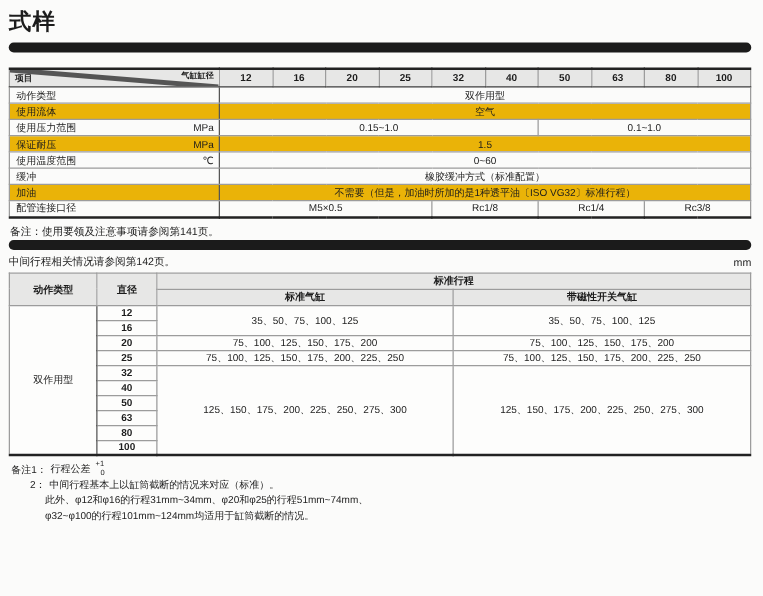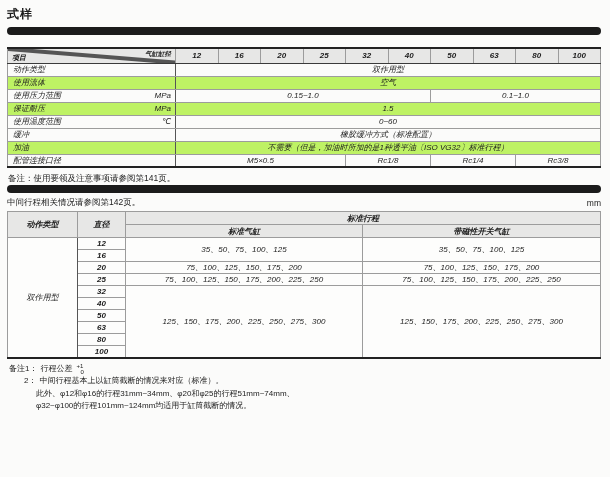--- a/index.html
+++ b/index.html
@@ -7,43 +7,43 @@
   body {
     width:610px; height:477px;
     background:#fbfbfa;
     font-family:"Liberation Sans","DejaVu Sans",sans-serif;
     color:#1c1c1c;
     overflow:hidden;
   }
   .page { padding:8px 7px 0 6px; width:604px; }
 
   .sec-title {
-    font-size:12px; font-weight:bold; letter-spacing:1px;
+    font-size:18px; font-weight:bold; letter-spacing:1px;
     margin:0 0 6px 1px; line-height:1.1;
   }
   .bar {
     height:8px; background:#1b1b1b; border-radius:4px;
     width:594px; margin-left:1px;
   }
 
   table {
     border-collapse:collapse; table-layout:fixed;
     width:593px; margin-left:1px;
     font-size:8px; line-height:1.15;
   }
-  td, th { padding:0 2px; border:1px solid #9c9c9c; text-align:center; overflow:hidden; white-space:nowrap;font-style:italic; }
+  td, th { padding:0 2px; border:1px solid #9c9c9c; text-align:center; overflow:hidden; white-space:nowrap; }
 
   
   #spec-table { margin-top:12px; border-top:2px solid #222; border-bottom:2px solid #222; }
   #spec-table thead th {
     background:#e7e7e6; font-weight:bold; height:15px;
     border-bottom:1.5px solid #3a3a3a;
   }
   #spec-table td { height:13px; }
-  #spec-table tr.shaded td { background:#bef264; }
+  #spec-table tr.shaded td { background:#eab308; }
   .corner { position:relative; padding:0; }
   .corner svg { position:absolute; inset:0; width:100%; height:100%; }
   .corner-top { position:absolute; top:1px; right:4px; font-size:6.5px; font-weight:bold; }
   .corner-bottom { position:absolute; bottom:1px; left:4px; font-size:7px; font-weight:bold; }
   .row-label { text-align:left; border-right:1px solid #555; }
   .row-label .cellflex { display:flex; justify-content:space-between; align-items:center; }
   .row-label .lbl { padding-left:3px; }
   .row-label .unit { padding-right:2px; }
 
   .table-note { font-size:8.5px; margin:5px 0 0 2px; }

